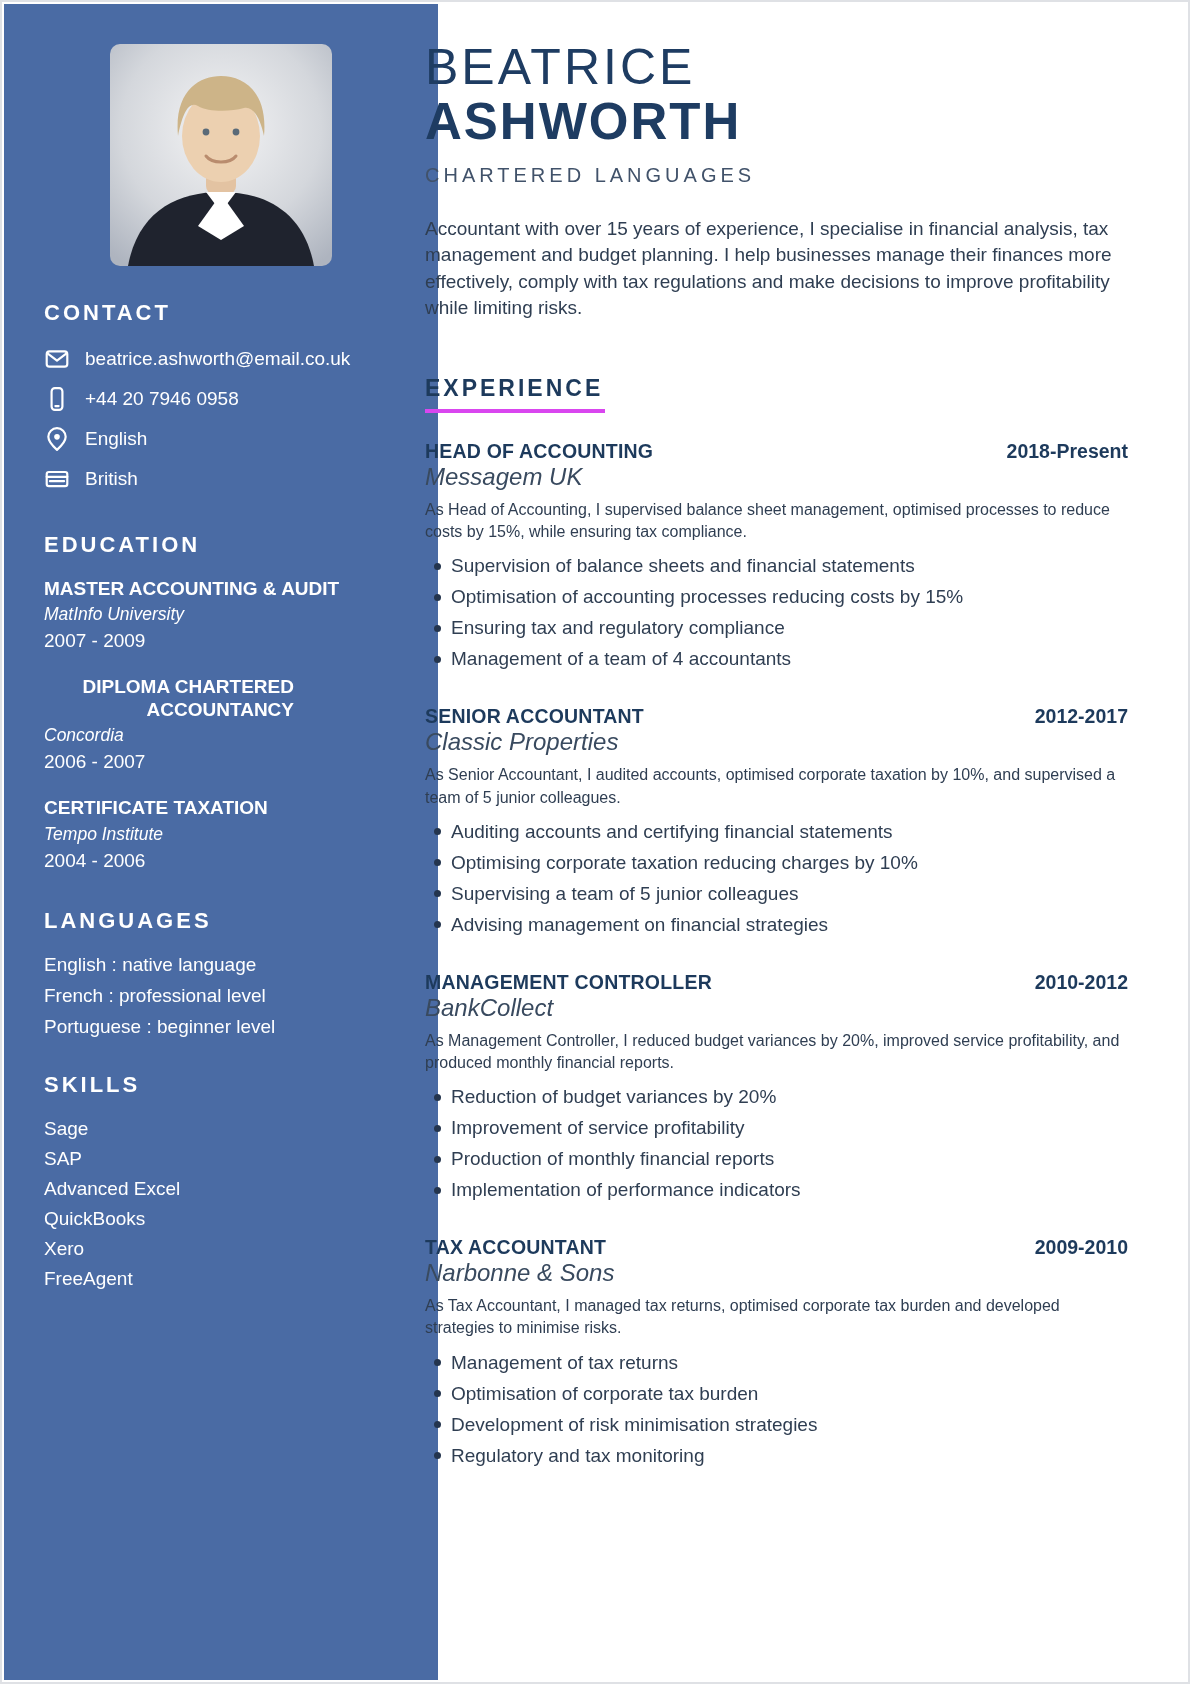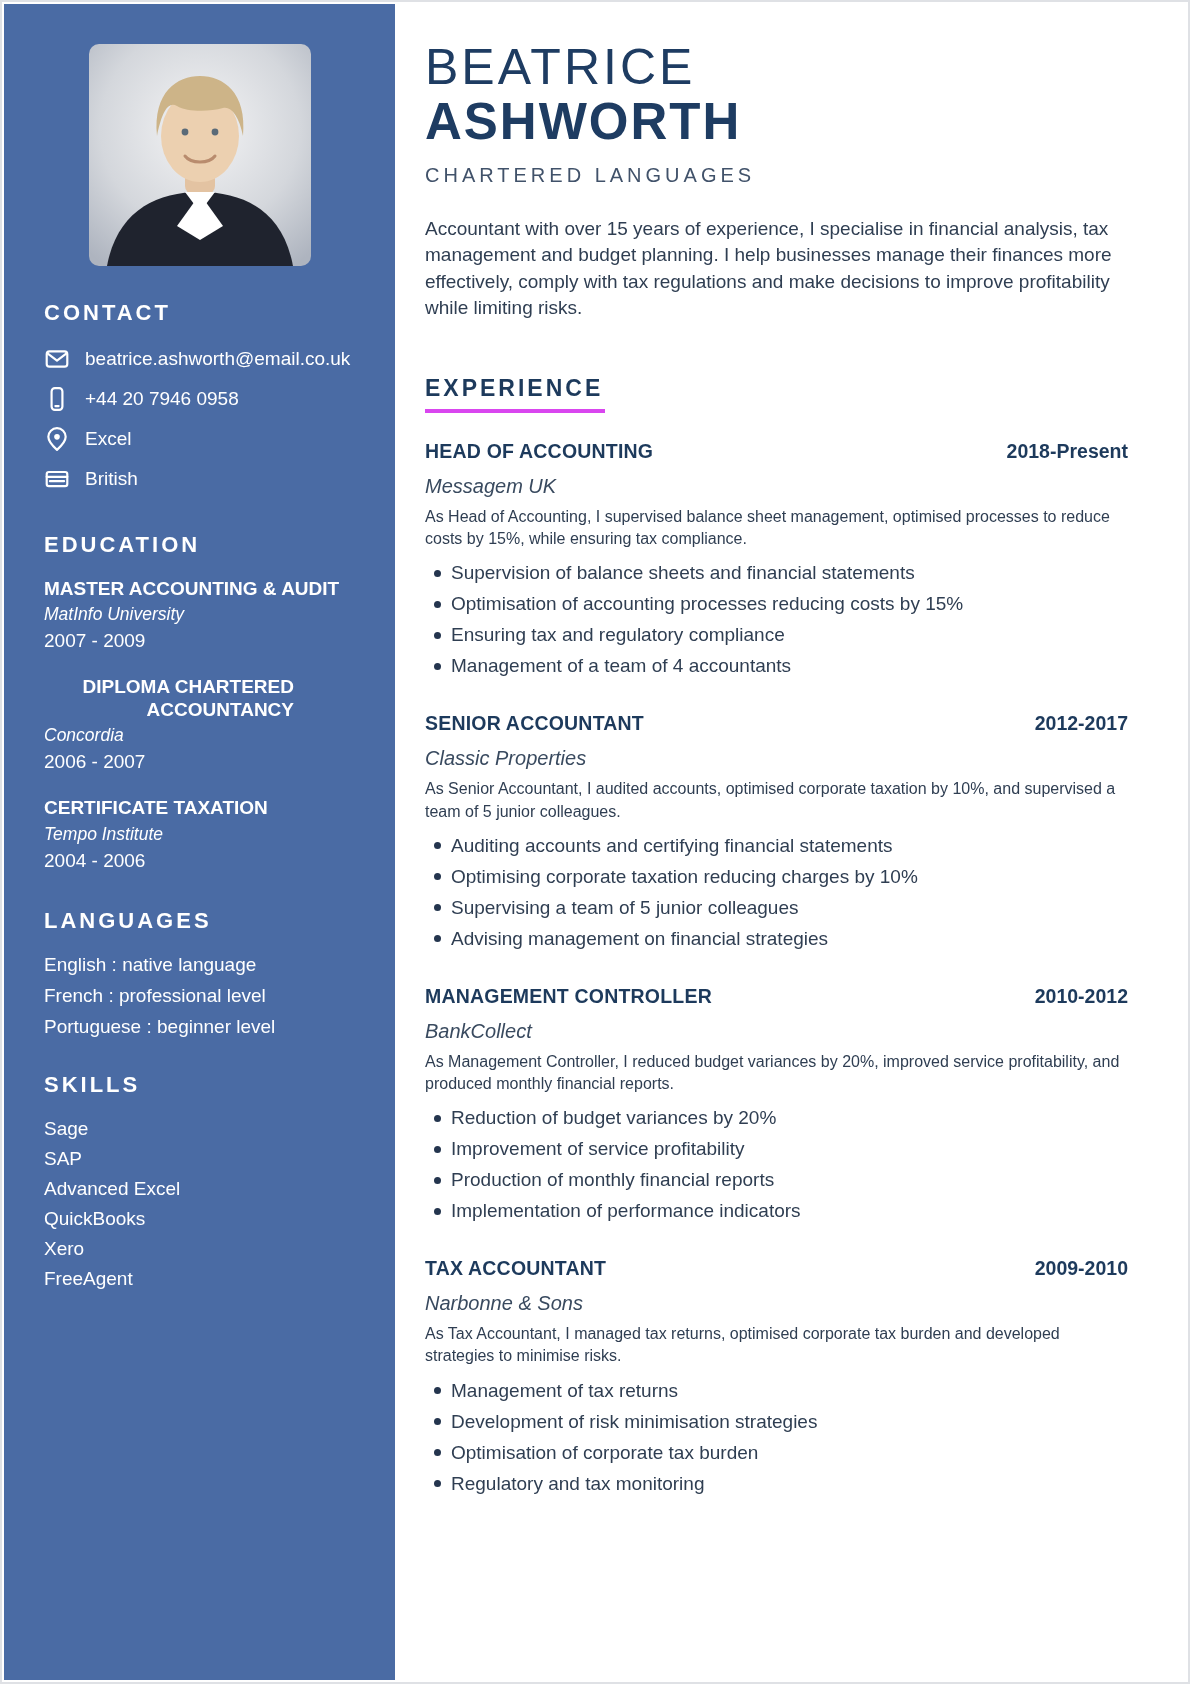--- a/index.html
+++ b/index.html
@@ -11,21 +11,21 @@
     border: 2px solid #dfe1e5;
     box-sizing: border-box;
     font-family: "Liberation Sans", "DejaVu Sans", sans-serif;
     overflow: hidden;
   }
 
   
   .sidebar {
     position: absolute;
     left: 2px; top: 2px; bottom: 2px;
-    width: 391px;
+    width: 434px;
     background: #4A6BA4;
     color: #ffffff;
     box-sizing: border-box;
     padding: 40px 40px 0 40px;
   }
   .photo-frame {
     width: 222px; height: 222px;
     margin: 0 auto;
     border-radius: 10px;
     overflow: hidden;
@@ -102,21 +102,21 @@
   }
   .job { margin-top: 27px; margin-bottom: 34px; }
   .job-header {
     display: flex;
     justify-content: space-between;
     align-items: baseline;
     max-width: 712px;
   }
   .job-name  { font-size: 19.5px; font-weight: 700; color: #1D3A5C; letter-spacing: 0.2px; }
   .job-dates { font-size: 19.5px; font-weight: 700; color: #1D3A5C; }
-  .job-company { margin-top: 12px; font-size: 20px; font-style: italic; color: #394A5F; }
+  .job-company { font-size: 24px; font-style: italic; color: #394A5F; }
   .job-desc { margin-top: 8px; font-size: 16px; line-height: 1.38; max-width: 710px; }
   ul.bullets { margin: 10px 0 0 0; padding: 0; list-style: none; }
   ul.bullets li {
     position: relative;
     padding-left: 26px;
     font-size: 19px;
     line-height: 1.32;
     margin-bottom: 6px;
     color: #2F3E52;
   }
@@ -188,21 +188,21 @@
       <span>+44 20 7946 0958</span>
     </div>
 
     <div class="contact-row">
       <span class="cicon">
         <svg viewBox="0 0 24 24" fill="none" stroke="#ffffff" stroke-width="2" stroke-linecap="round" stroke-linejoin="round">
           <path d="M12 2 C7.6 2 4 5.6 4 10 C4 15 12 22 12 22 C12 22 20 15 20 10 C20 5.6 16.4 2 12 2 Z"></path>
           <circle cx="12" cy="10" r="2.6" fill="#ffffff" stroke="none"></circle>
         </svg>
       </span>
-      <span>Excel</span>
+      <span>English</span>
     </div>
 
     <div class="contact-row">
       <span class="cicon">
         <svg viewBox="0 0 24 24" fill="none" stroke="#ffffff" stroke-width="2" stroke-linecap="round" stroke-linejoin="round">
           <rect x="2.5" y="5.5" width="19" height="13" rx="2"></rect>
           <path d="M2.5 10 L21.5 10"></path>
           <path d="M5.5 14 L18.5 14"></path>
         </svg>
       </span>
@@ -301,20 +301,20 @@
 
     <section class="job">
       <div class="job-header">
         <span class="job-name">TAX ACCOUNTANT</span>
         <span class="job-dates">2009-2010</span>
       </div>
       <div class="job-company">Narbonne &amp; Sons</div>
       <div class="job-desc">As Tax Accountant, I managed tax returns, optimised corporate tax burden and developed strategies to minimise risks.</div>
       <ul class="bullets">
         <li>Management of tax returns</li>
+        <li>Optimisation of corporate tax burden</li>
         <li>Development of risk minimisation strategies</li>
-        <li>Optimisation of corporate tax burden</li>
         <li>Regulatory and tax monitoring</li>
       </ul>
     </section>
 
   </main>
 </div>
 
 </body></html>

